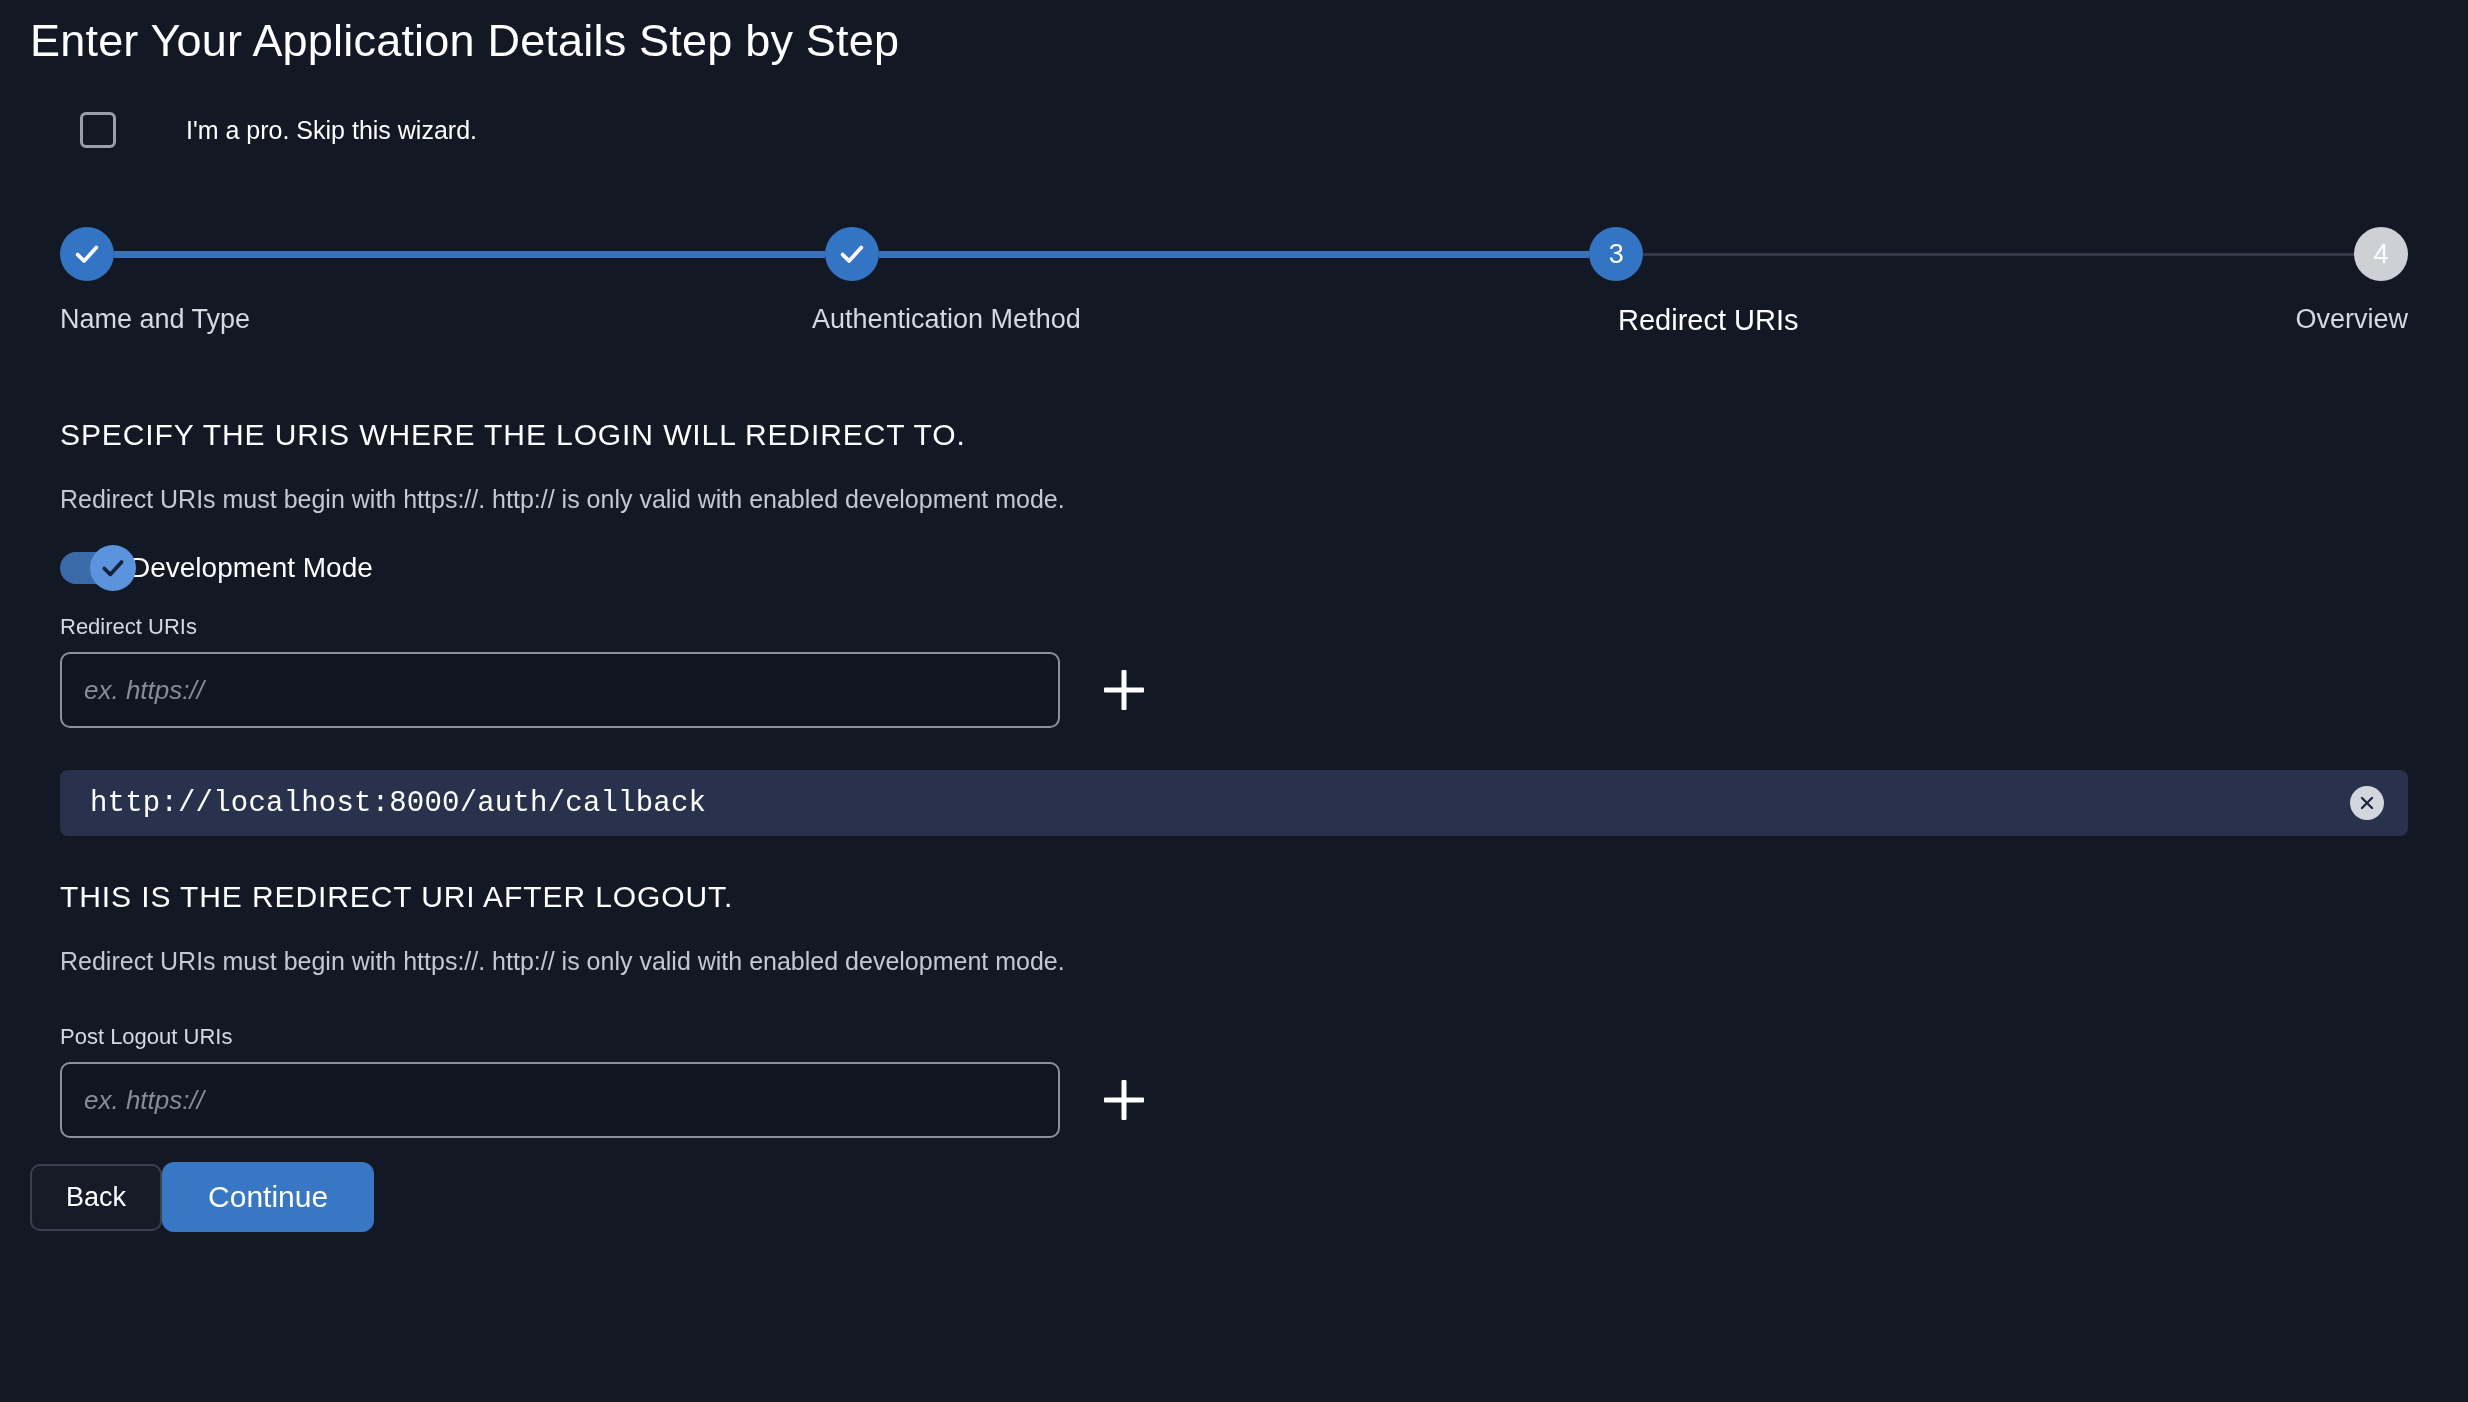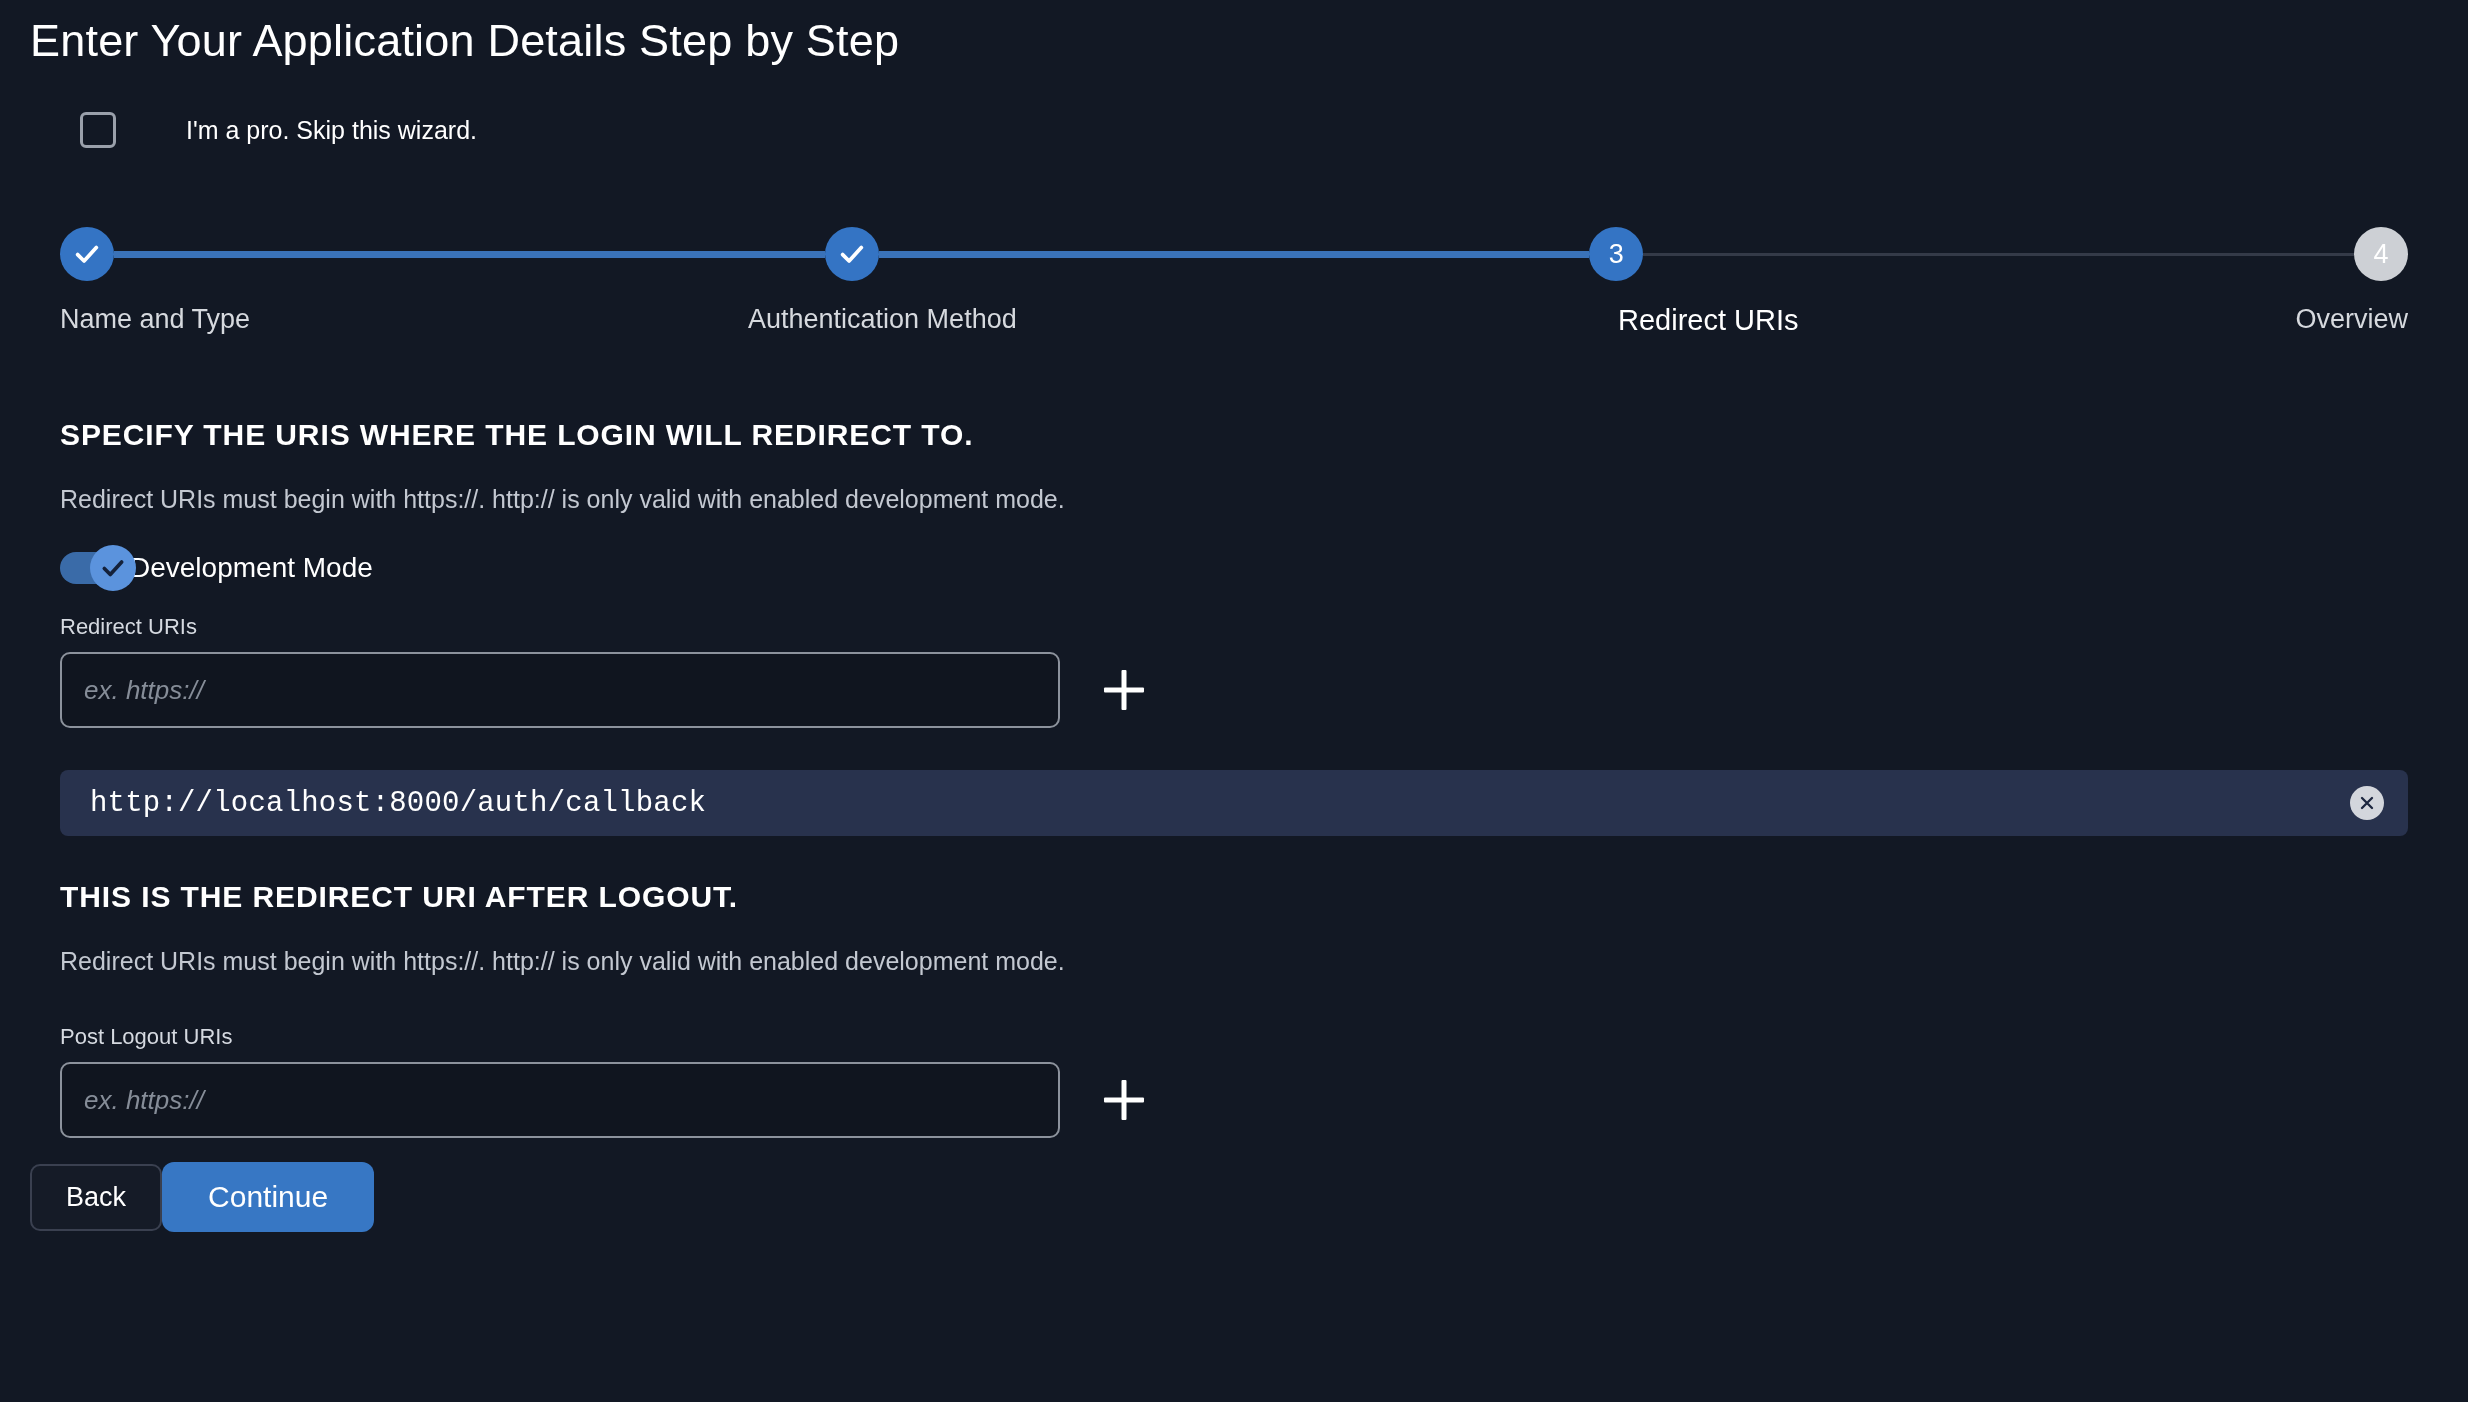--- a/index.html
+++ b/index.html
@@ -122,21 +122,21 @@
   .step-label.strong { color: #ffffff; }
 
   
   .section {
     margin-left: 30px;
     margin-right: 30px;
   }
   .section-heading {
     color: #ffffff;
     font-size: 30px;
-    font-weight: 700;
+    font-weight: 400;
     letter-spacing: 0.9px;
     margin-top: 74px;
   }
   .section-desc {
     color: #c3c8d1;
     font-size: 25px;
     font-weight: 400;
     margin-top: 33px;
   }
 
@@ -320,21 +320,21 @@
       <div class="step-node active">3</div>
 
       <div class="connector empty"></div>
 
       <div class="step-node todo">4</div>
     </div>
   </div>
 
   <div class="step-labels">
     <span class="step-label dim" style="left:0;">Name and Type</span>
-    <span class="step-label dim" style="left:688px;">Authentication Method</span>
+    <span class="step-label dim" style="left:752px;">Authentication Method</span>
     <span class="step-label strong" style="left:1558px; font-size:29px;">Redirect URIs</span>
     <span class="step-label dim" style="right:0;">Overview</span>
   </div>
 
   <div class="section">
     <div class="section-heading">SPECIFY THE URIS WHERE THE LOGIN WILL REDIRECT TO.</div>
     <div class="section-desc">Redirect URIs must begin with https://. http:// is only valid with enabled development mode.</div>
 
     <div class="toggle-row">
       <div class="toggle">

